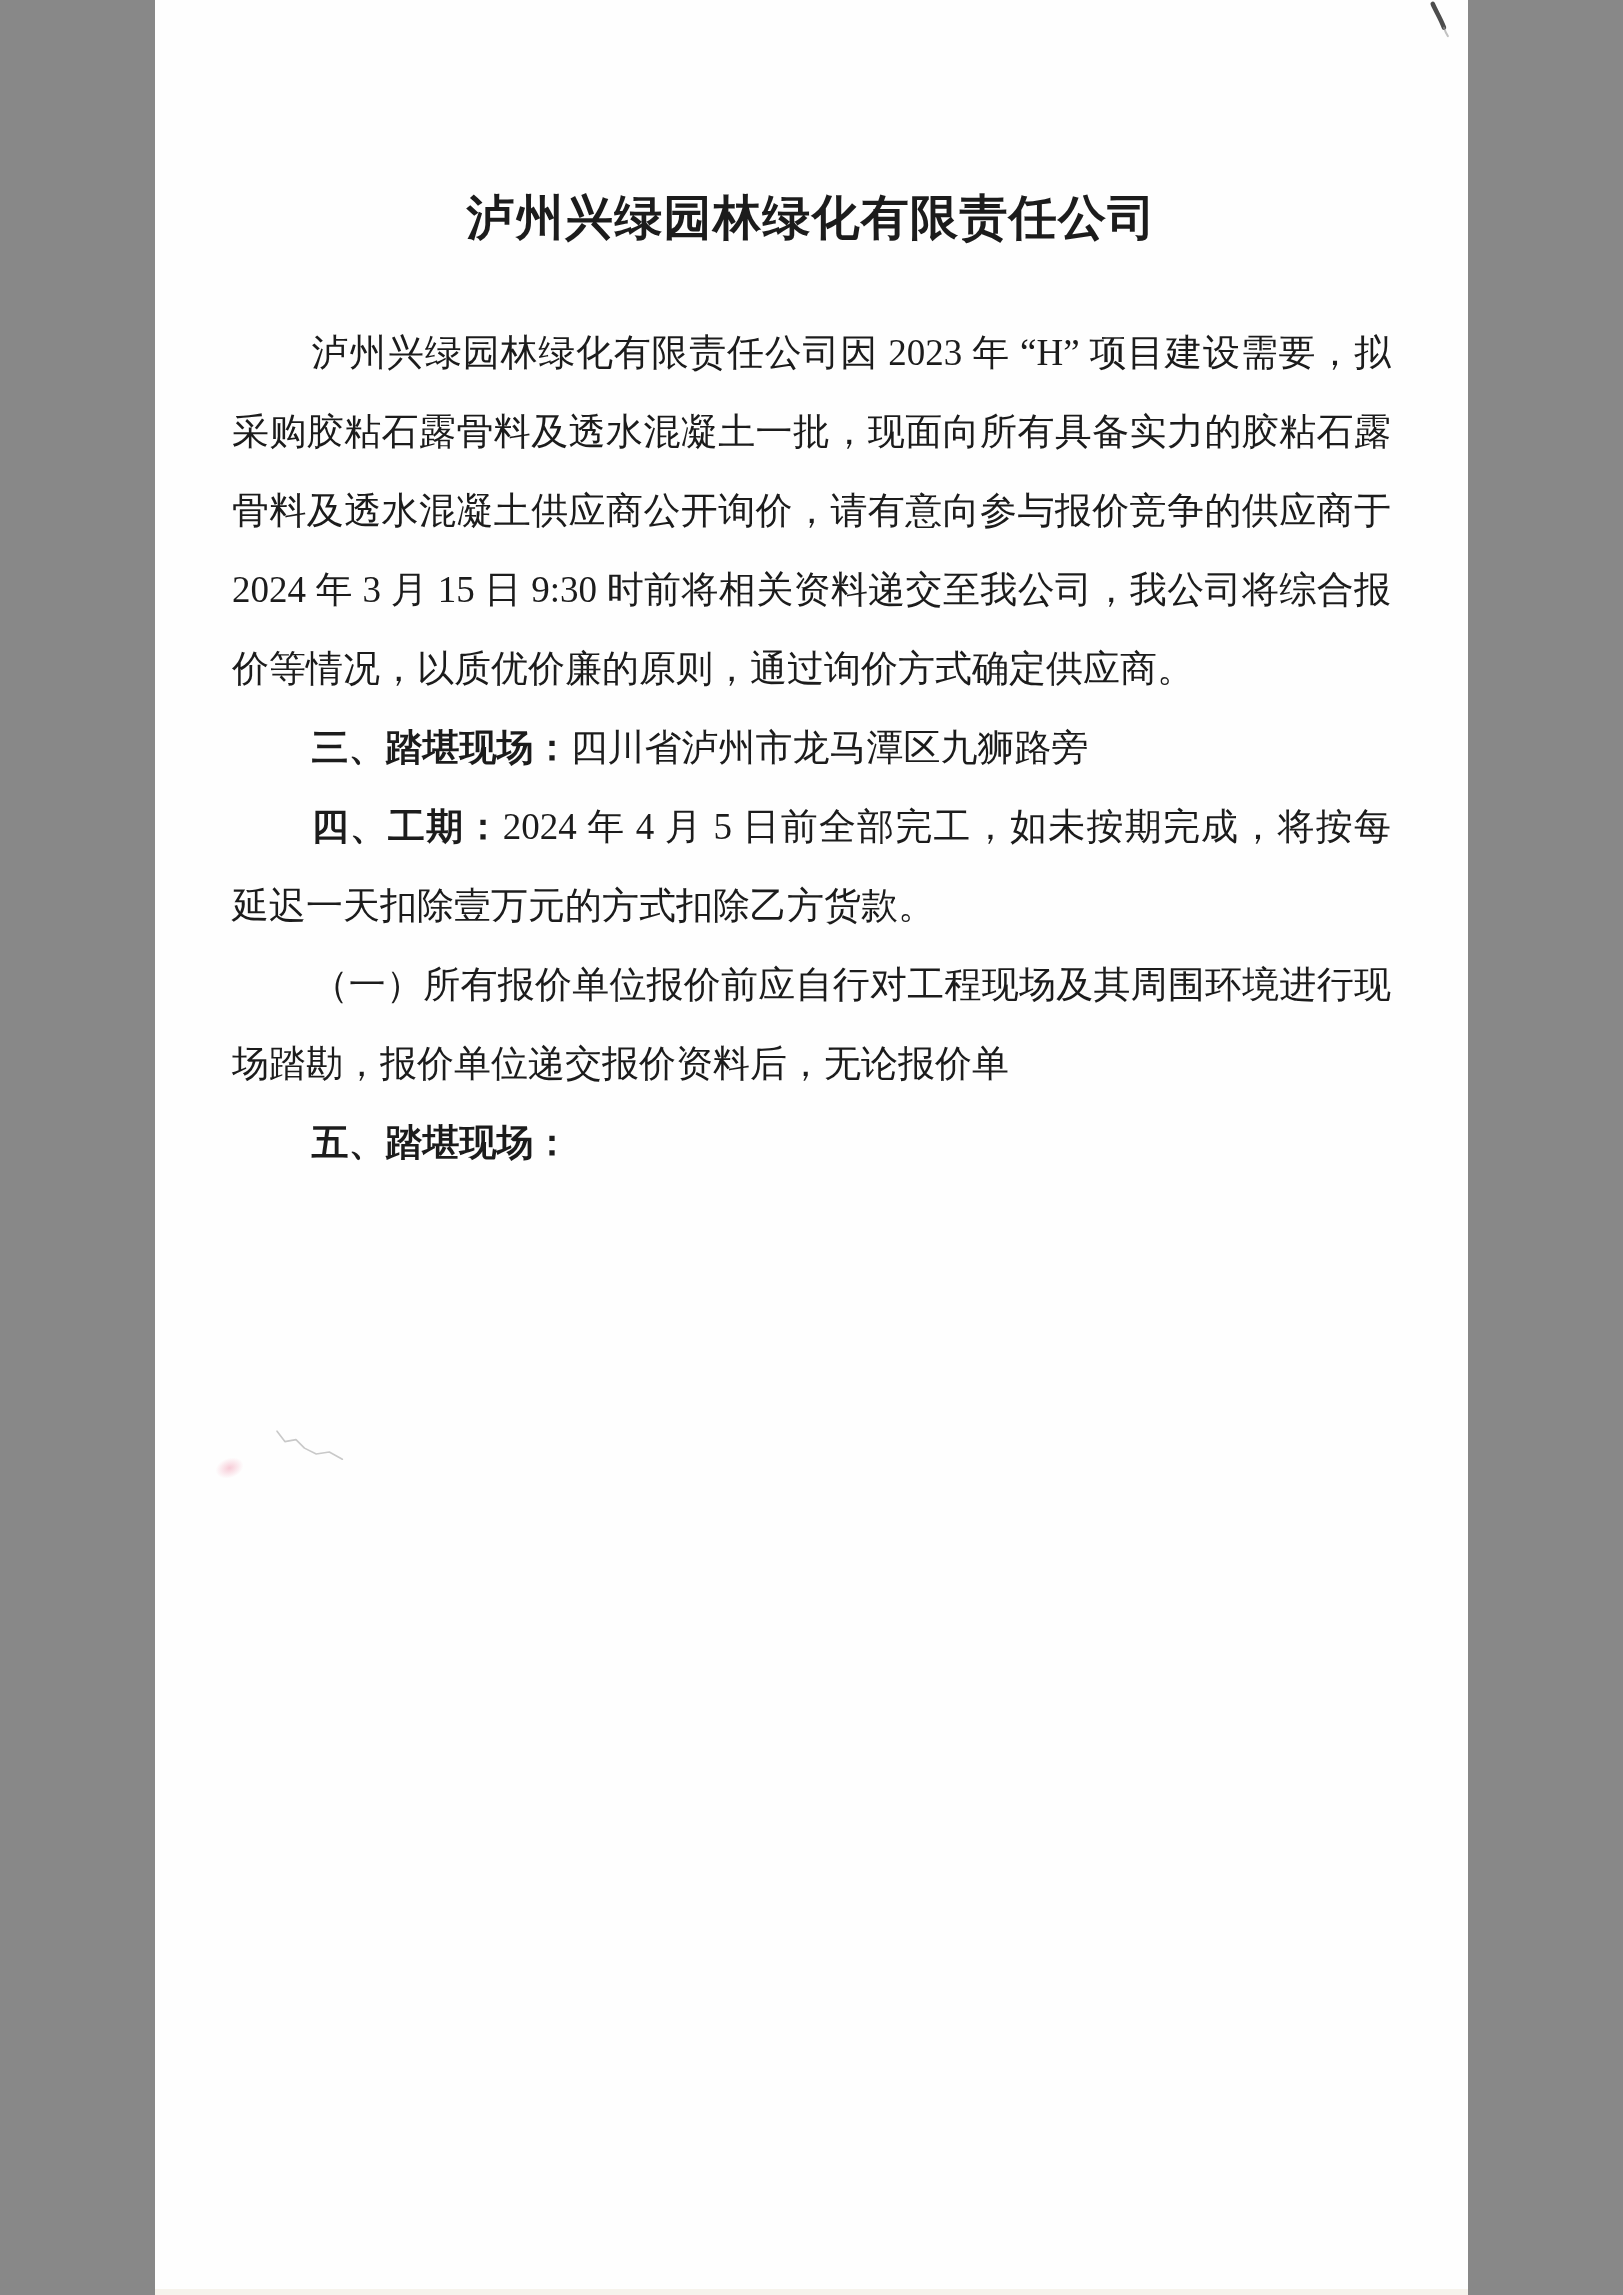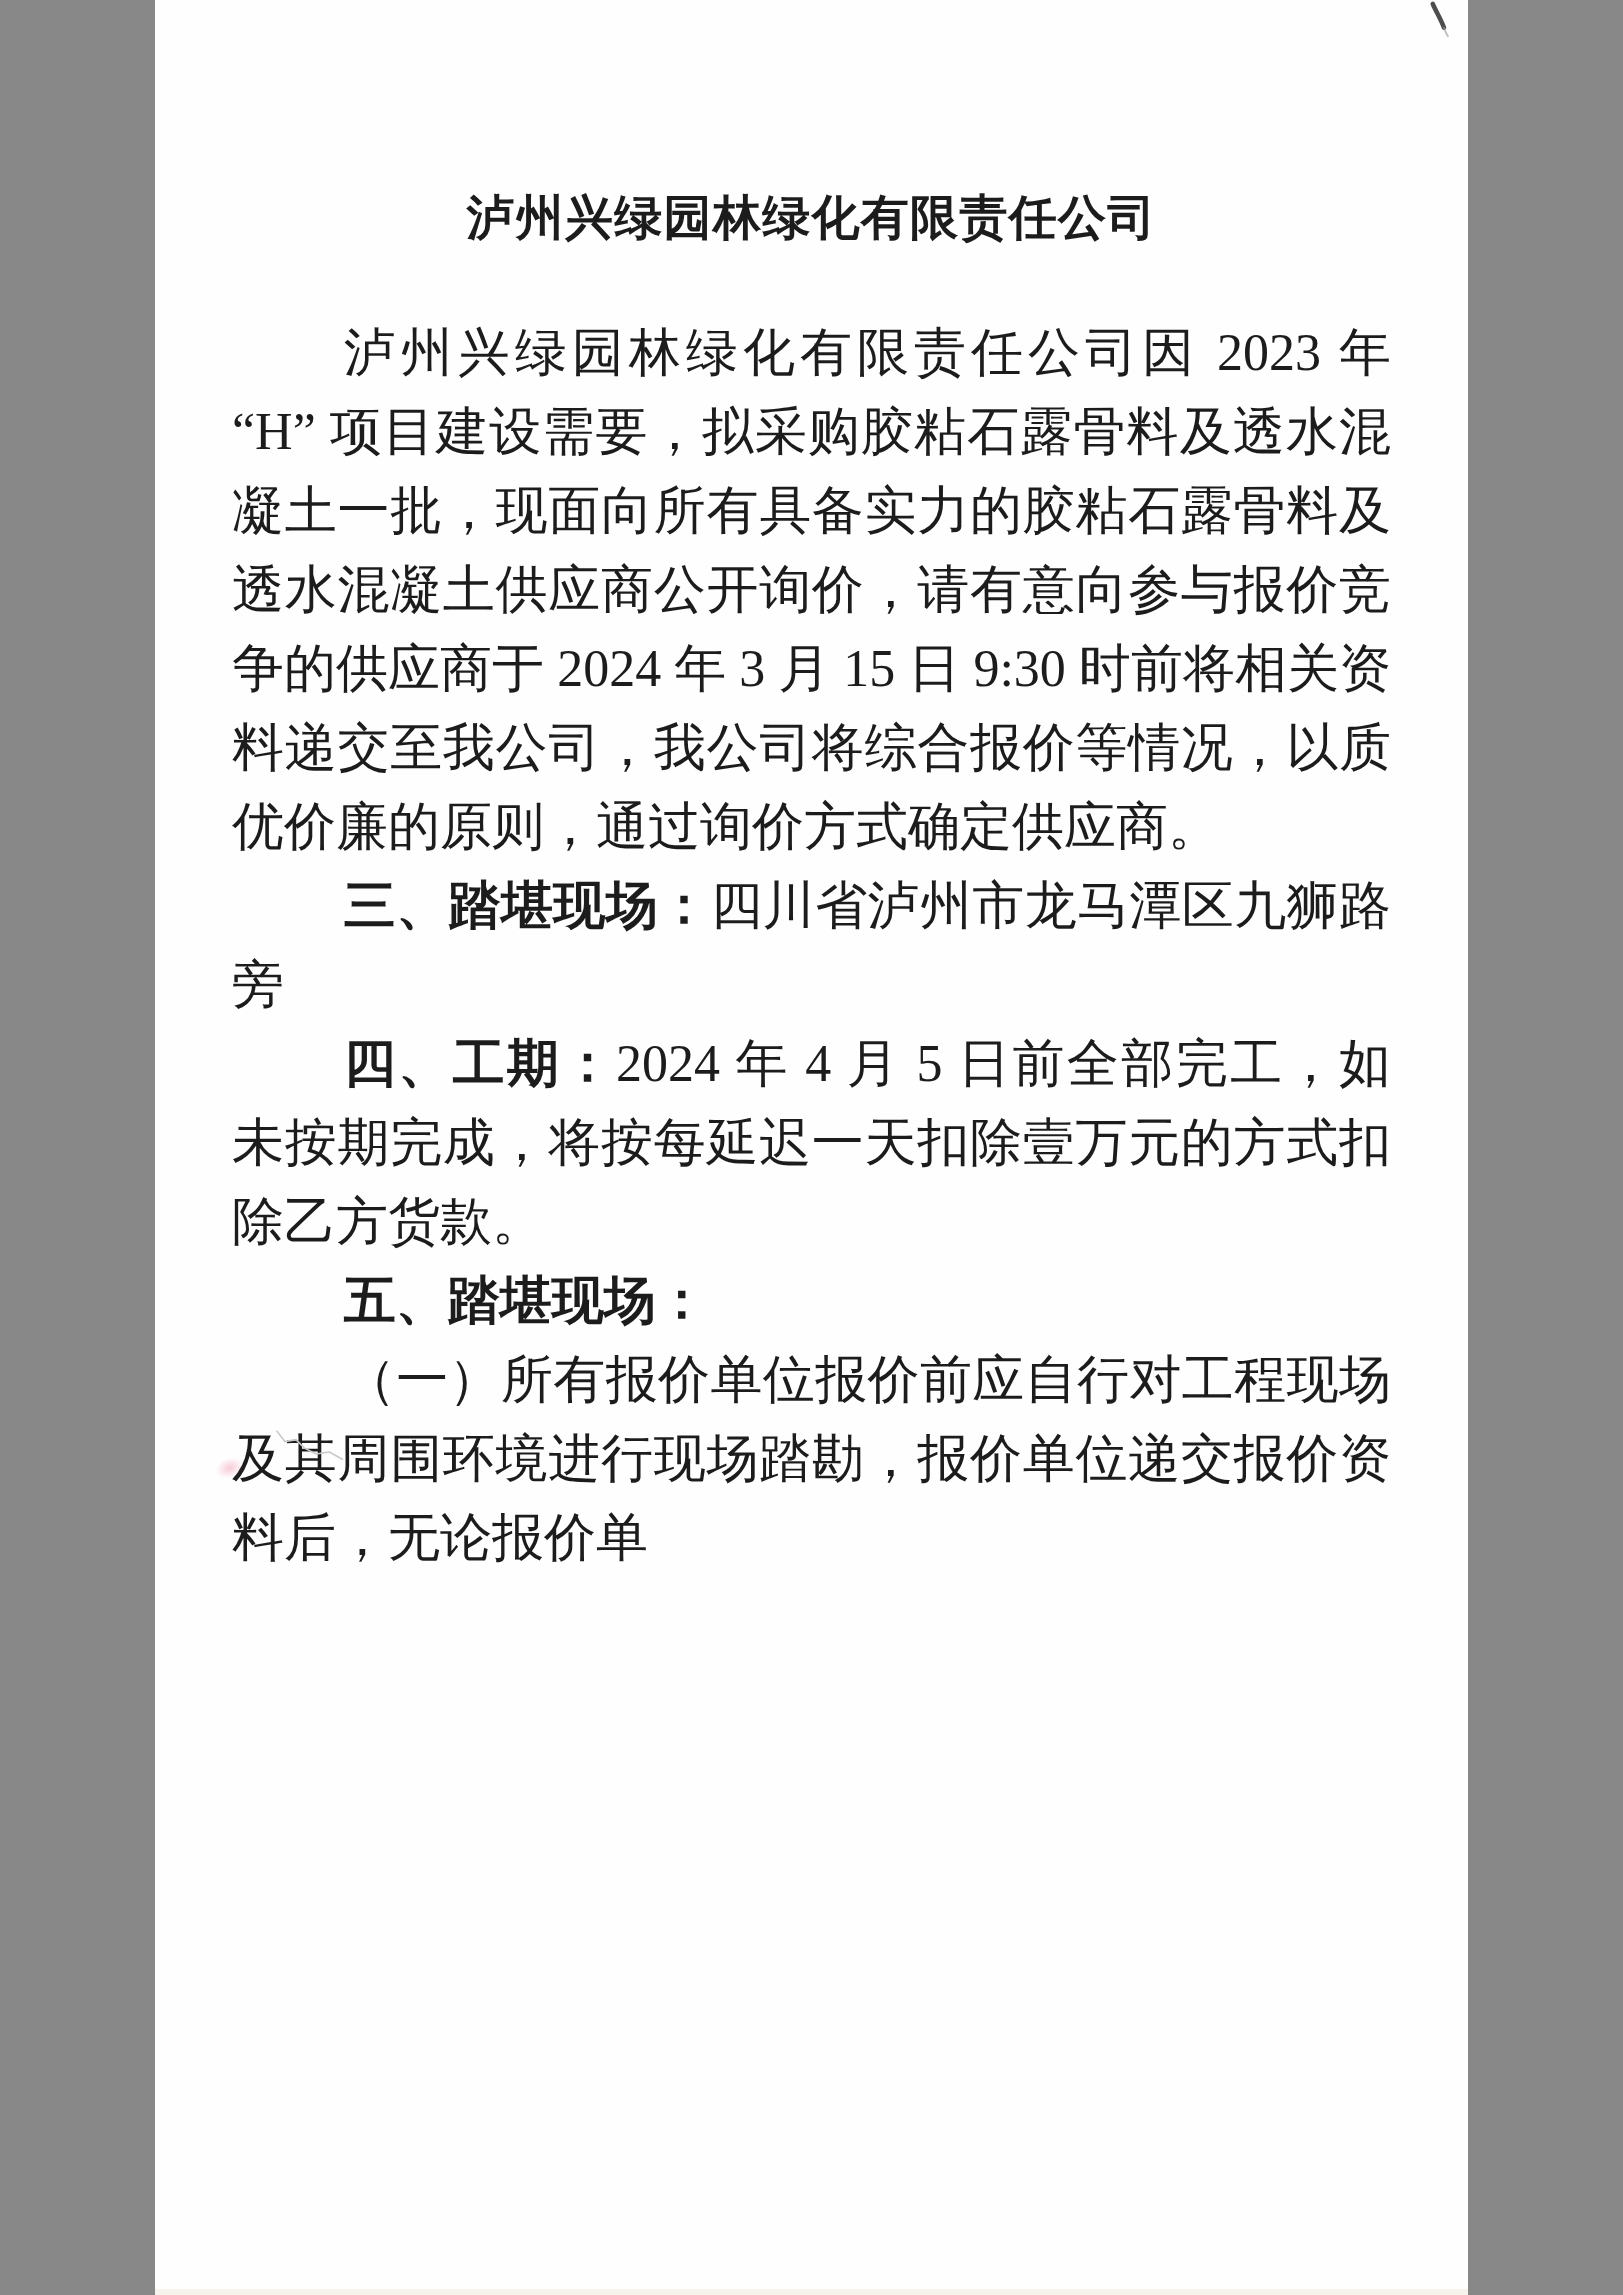--- a/index.html
+++ b/index.html
@@ -27,21 +27,21 @@
     line-height: 79px;
     letter-spacing: 1.3px;
     white-space: nowrap;
   }
   .content {
     width: 1159px;
     margin: 56px auto 0 auto;
   }
   .para {
     margin: 0;
-    font-size: 52px;
+    font-size: 37px;
     line-height: 79px;
     text-align: justify;
     text-indent: 2.15em;
     word-break: break-all;
   }
   .lead {
     font-family: "Liberation Sans", sans-serif;
     font-weight: 700;
   }
   
@@ -101,22 +101,22 @@
   <div class="content">
 
     <p class="para"><span class="lead"></span><span>泸州兴绿园林绿化有限责任公司因 2023 年 “H” 项目建设需要，拟采购胶粘石露骨料及透水混凝土一批，现面向所有具备实力的胶粘石露骨料及透水混凝土供应商公开询价，请有意向参与报价竞争的供应商于 2024 年 3 月 15 日 9:30 时前将相关资料递交至我公司，我公司将综合报价等情况，以质优价廉的原则，通过询价方式确定供应商。</span></p>
 
 
 
     <p class="para"><span class="lead">三、踏堪现场：</span><span>四川省泸州市龙马潭区九狮路旁</span></p>
 
     <p class="para"><span class="lead">四、工期：</span><span>2024 年 4 月 5 日前全部完工，如未按期完成，将按每延迟一天扣除壹万元的方式扣除乙方货款。</span></p>
 
+    <p class="para"><span class="lead"></span><span>（一）所有报价单位报价前应自行对工程现场及其周围环境进行现场踏勘，报价单位递交报价资料后，无论报价单</span></p>
+
     <p class="para"><span class="lead">五、踏堪现场：</span><span></span></p>
-
-    <p class="para"><span class="lead"></span><span>（一）所有报价单位报价前应自行对工程现场及其周围环境进行现场踏勘，报价单位递交报价资料后，无论报价单</span></p>
 
   </div>
 
   <div class="scan-edge-bottom"></div>
 
 </div>
 
 
 </body></html>

